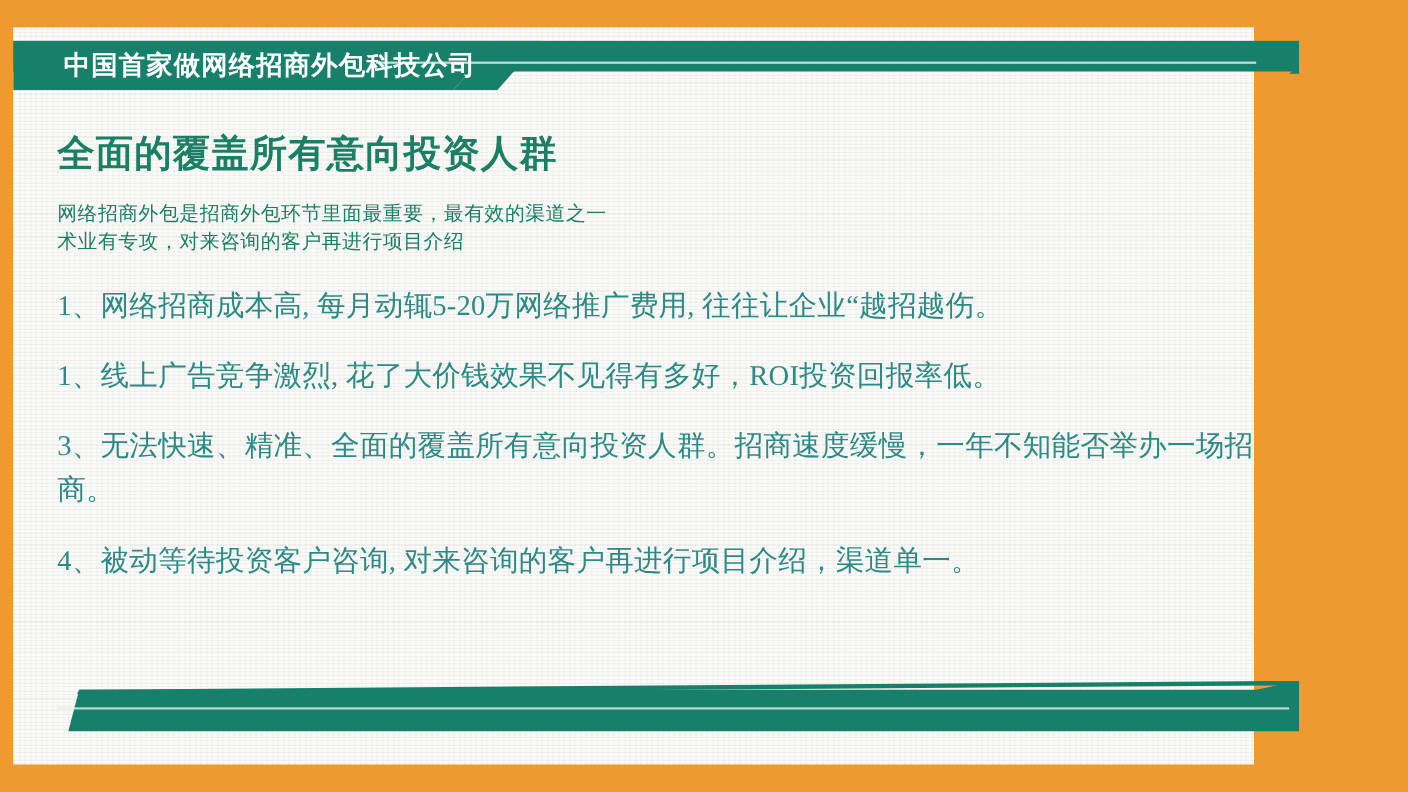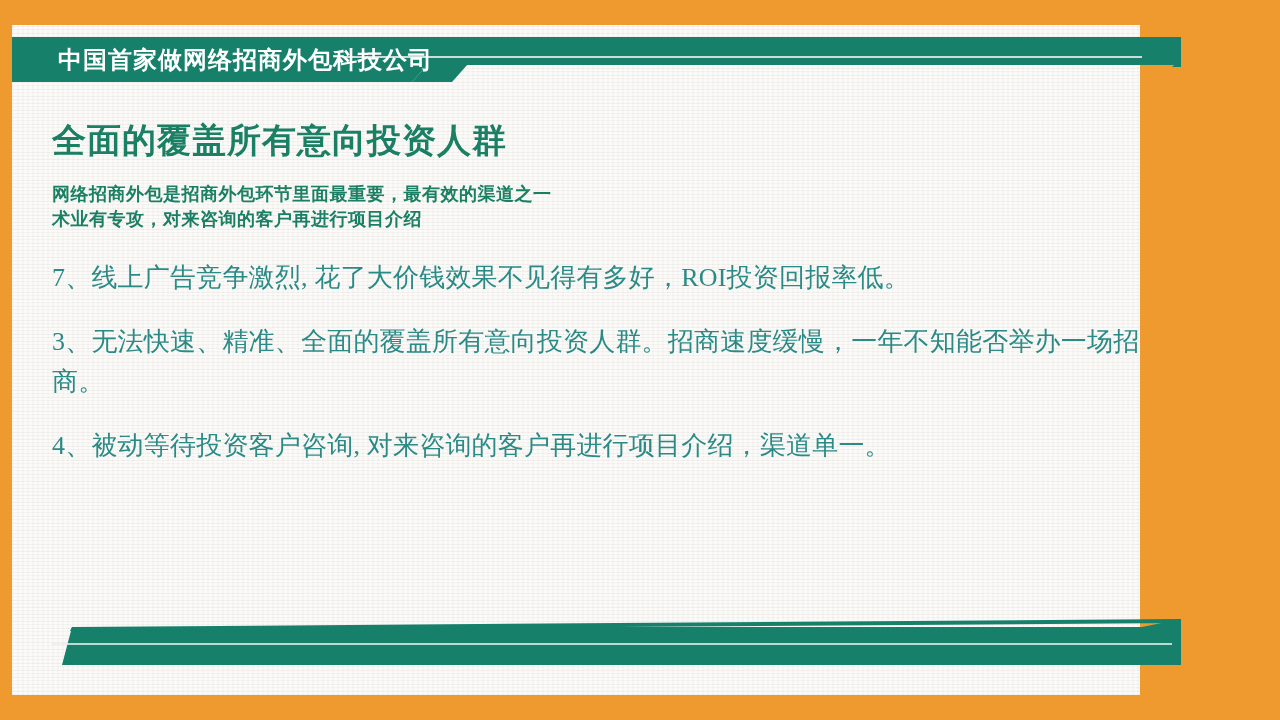--- a/index.html
+++ b/index.html
@@ -86,21 +86,21 @@
     font-weight: bold;
     color: #1A7F63;
     letter-spacing: 1px;
     margin: 0 0 22px 0;
     line-height: 40px;
     text-shadow: 0.5px 0.5px 0 rgba(255,255,255,0.6);
   }
 
   .subtitle-line {
     font-size: 18px;
-    font-weight: bold;
+    font-weight: normal;
     color: #1A7F63;
     line-height: 25px;
     letter-spacing: 0.5px;
     white-space: nowrap;
   }
   #subtitle { margin-bottom: 26px; }
 
   .bullet {
     font-family: "Liberation Serif", "DejaVu Serif", serif;
     font-size: 26px;
@@ -155,21 +155,22 @@
     <div id="content">
 
       <div id="main-heading">全面的覆盖所有意向投资人群</div>
 
       <div id="subtitle">
         <div class="subtitle-line">网络招商外包是招商外包环节里面最重要，最有效的渠道之一</div>
         <div class="subtitle-line">术业有专攻，对来咨询的客户再进行项目介绍</div>
       </div>
 
       <div id="bullets">
-        <p class="bullet">7、线上广告竞争激烈, 花了大价钱效果不见得有多好，ROI投资回报率低。</p>
+        <p class="bullet">1、网络招商成本高, 每月动辄5-20万网络推广费用, 往往让企业“越招越伤。</p>
+        <p class="bullet">1、线上广告竞争激烈, 花了大价钱效果不见得有多好，ROI投资回报率低。</p>
         <p class="bullet">3、无法快速、精准、全面的覆盖所有意向投资人群。招商速度缓慢，一年不知能否举办一场招商。</p>
         <p class="bullet">4、被动等待投资客户咨询, 对来咨询的客户再进行项目介绍，渠道单一。</p>
       </div>
 
     </div>
 
     <div id="footer-band">
       <svg width="1169" height="46" viewBox="0 0 1169 46" xmlns="http://www.w3.org/2000/svg">
         <path d="M60,8 L1130,8 L1169,0 L1169,46 L50,46 Z" fill="#16806A"></path>
         <path d="M60,8 L1169,0 L1169,4 L58,12 Z" fill="#16806A"></path>

